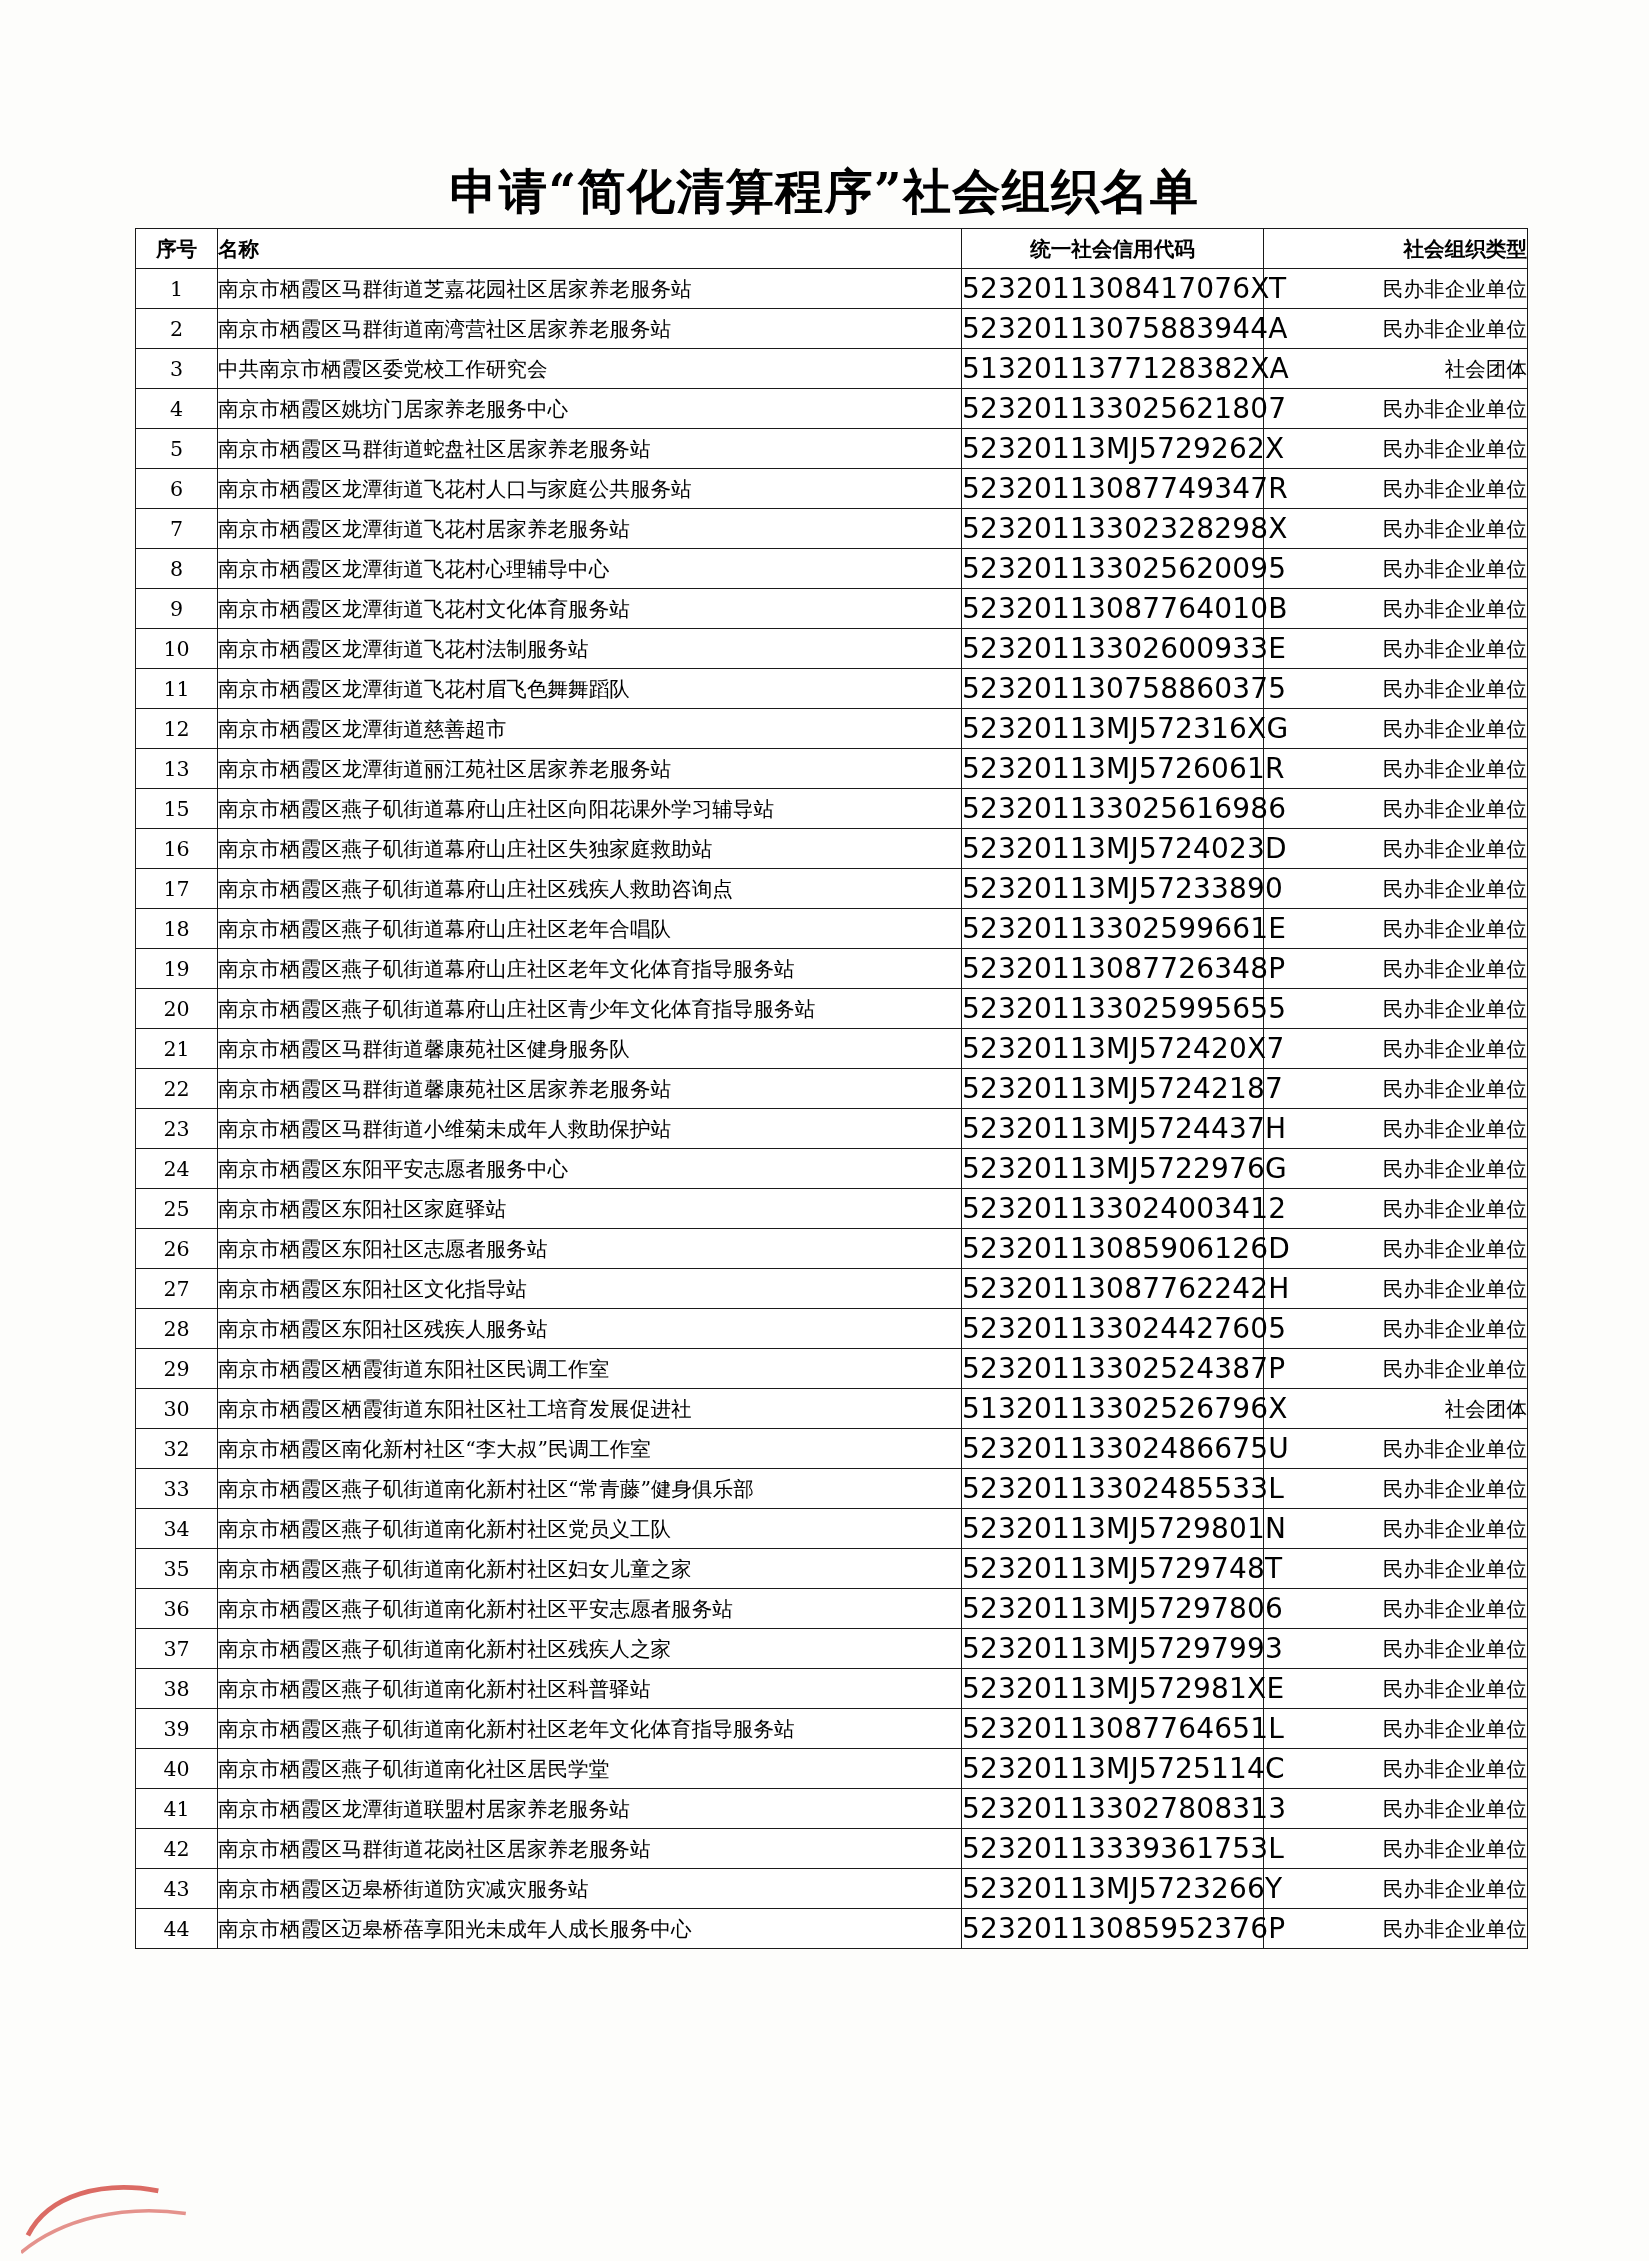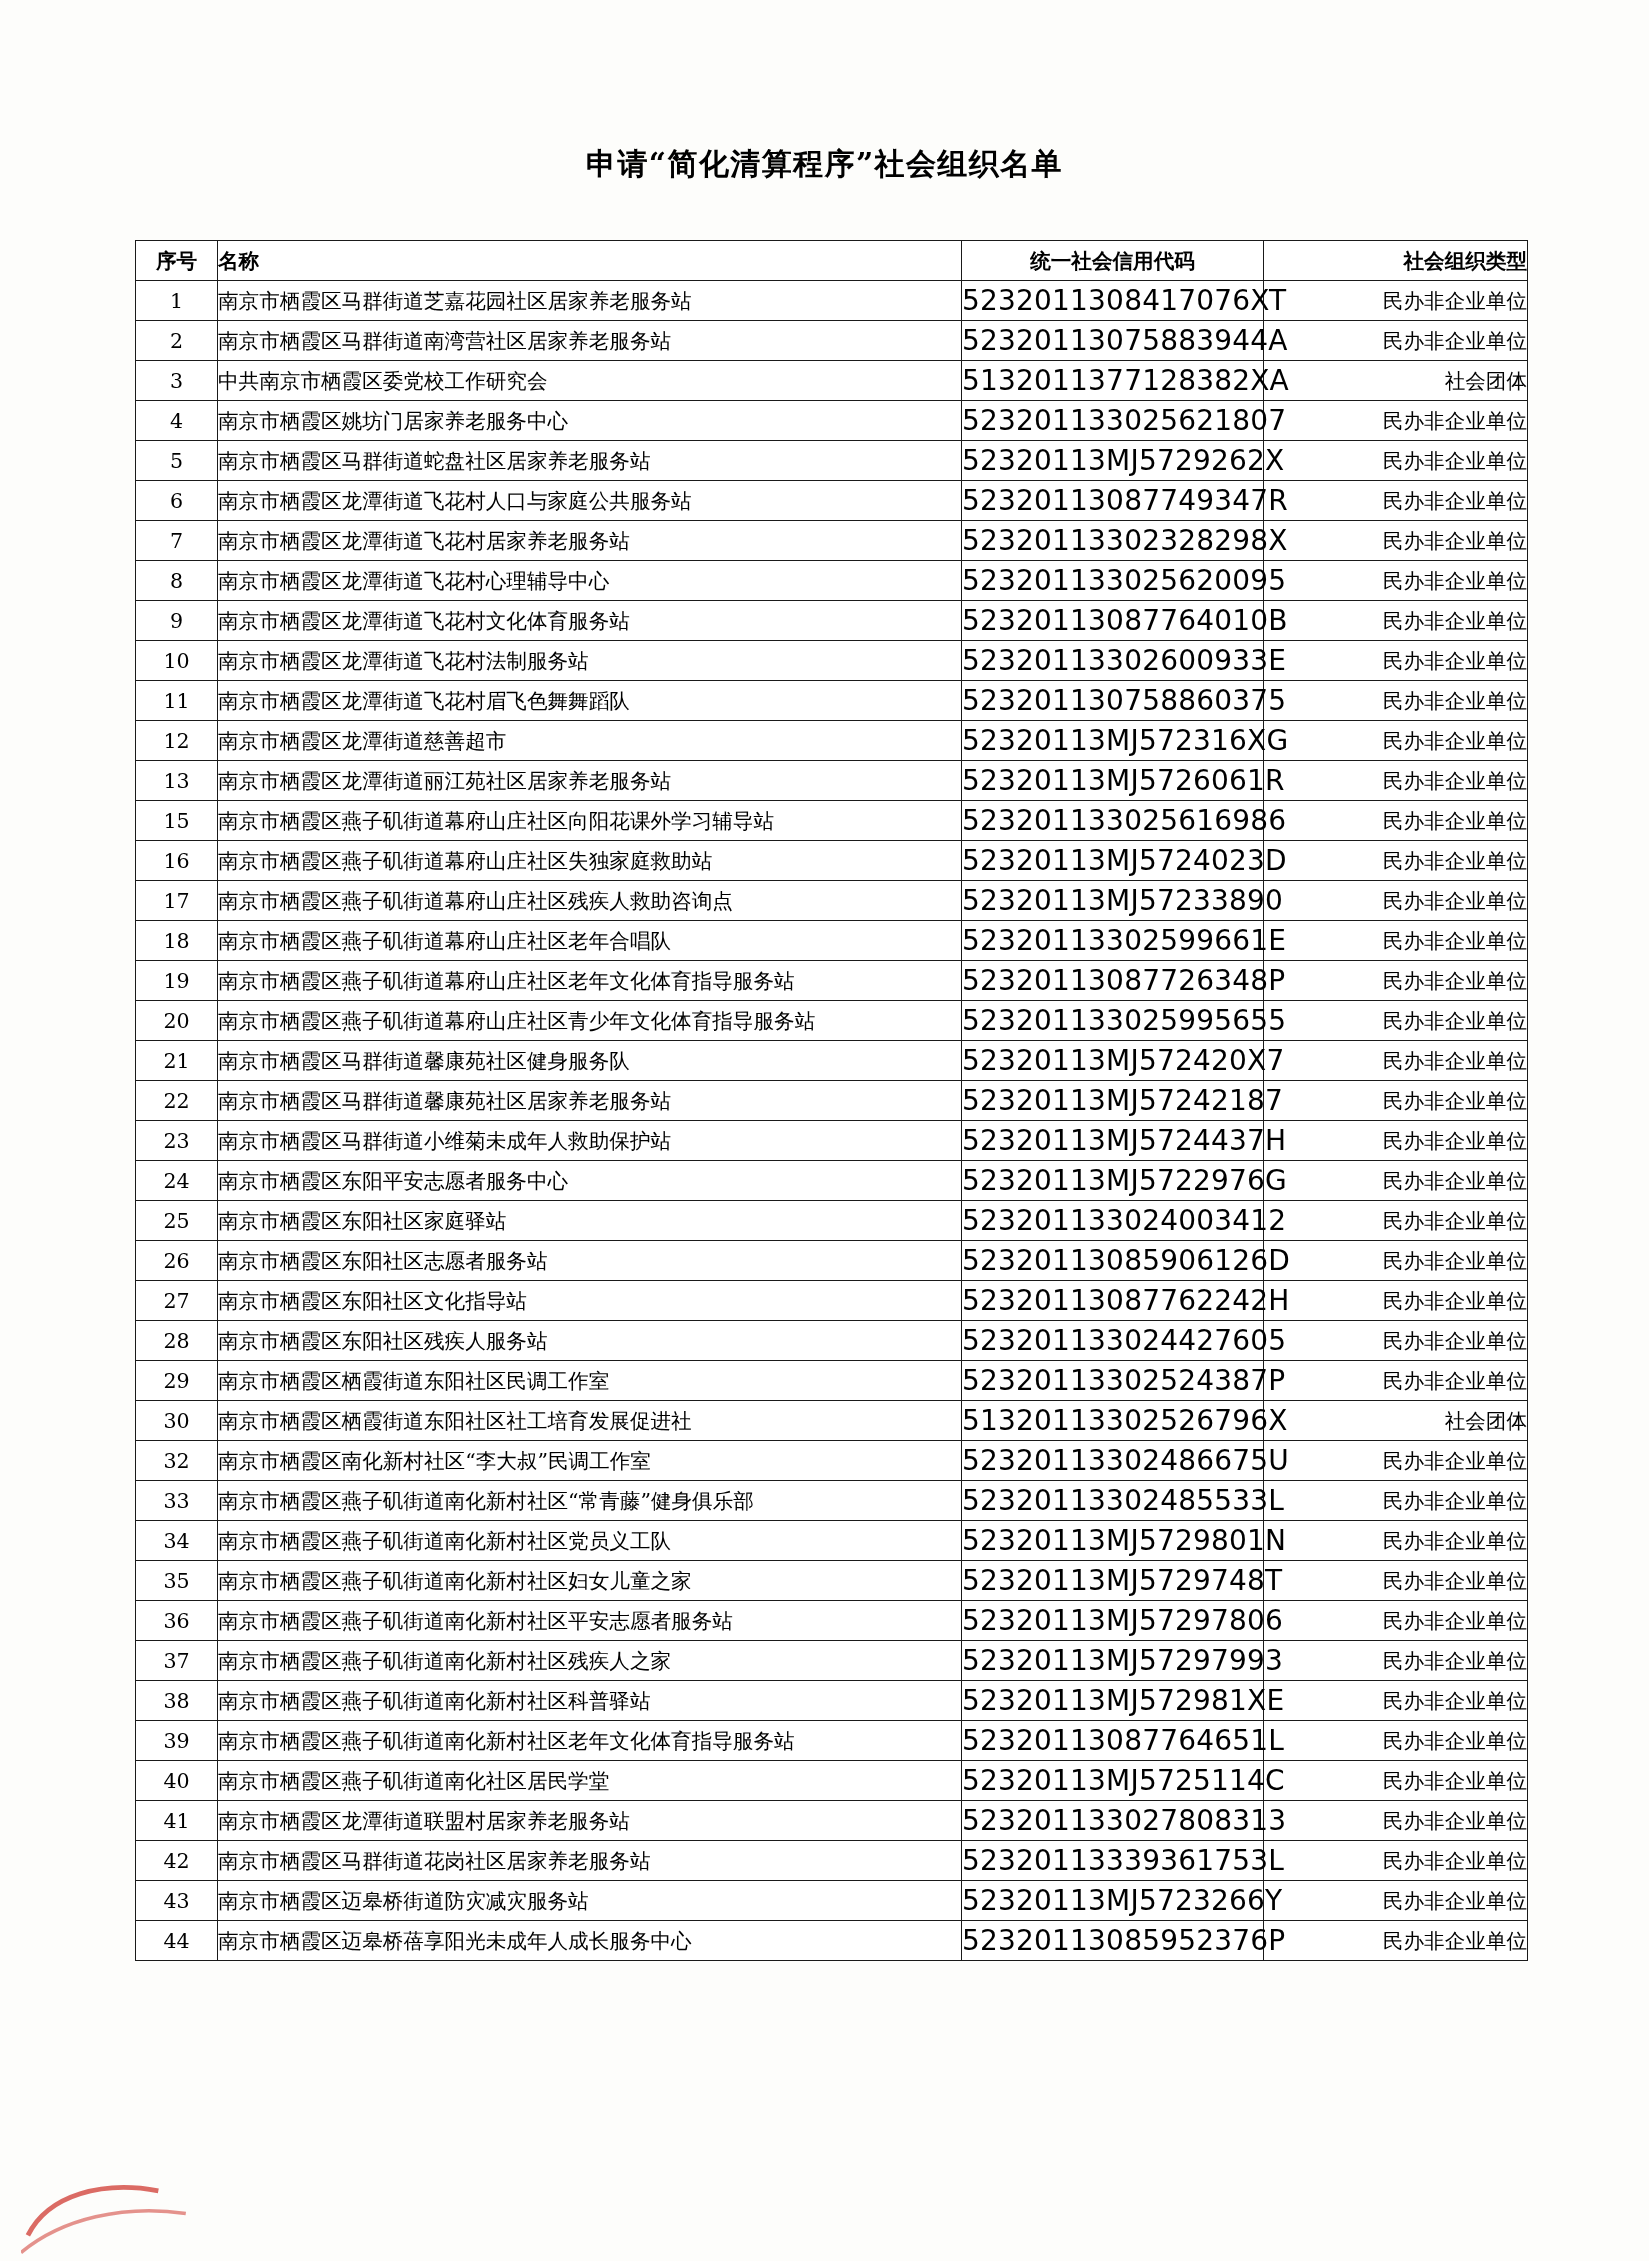--- a/index.html
+++ b/index.html
@@ -16,33 +16,33 @@
   }
   .page {
     position: absolute;
     left: 0; top: 0;
     width: 1649px;
     height: 2261px;
     background: #fdfdfb;
   }
   .doc-title {
     position: absolute;
-    top: 144px;
+    top: 160px;
     left: 0;
     width: 1649px;
     text-align: center;
-    font-size: 30px;
+    font-size: 48px;
     font-weight: bold;
     letter-spacing: 1.4px;
     font-family: "DejaVu Serif", "Liberation Serif", serif;
     color: #000;
   }
   .table-wrap {
     position: absolute;
-    top: 240px;
+    top: 228px;
     left: 135px;
     width: 1388px;
   }
   table.listing {
     border-collapse: collapse;
     width: 1388px;
     table-layout: fixed;
   }
   table.listing td, table.listing th {
     border: 1.4px solid #1a1a1a;

